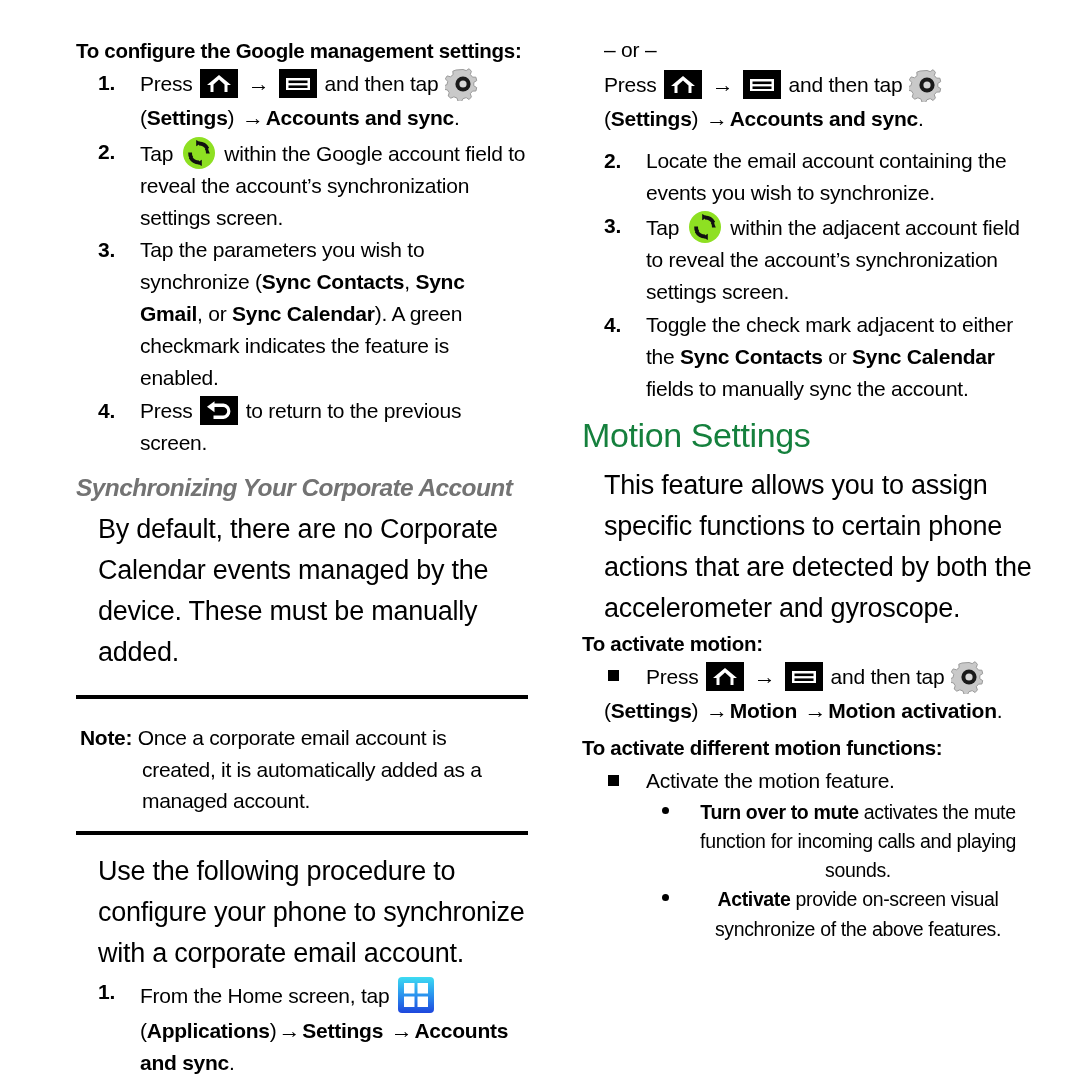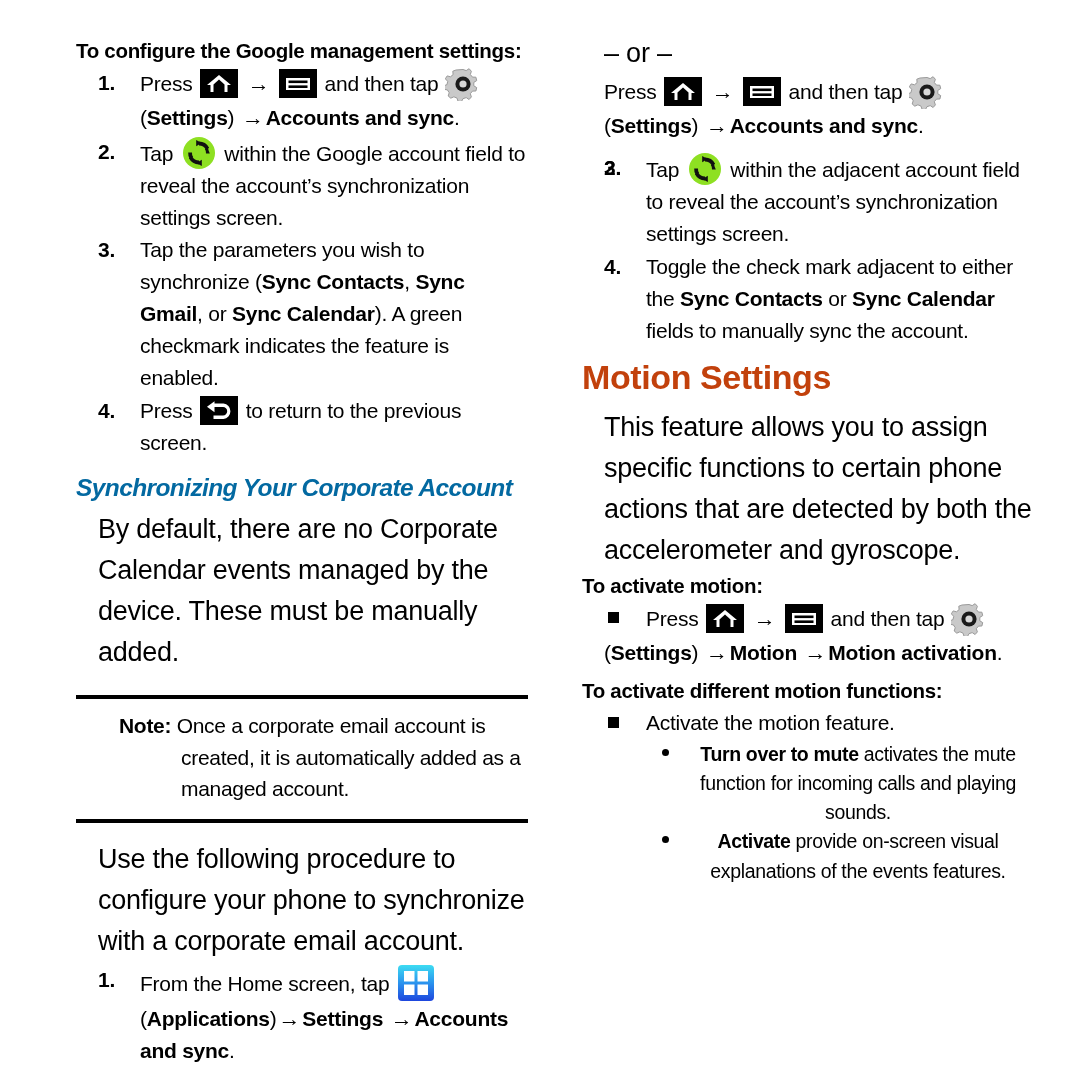--- a/index.html
+++ b/index.html
@@ -25,31 +25,31 @@
 
   
   .h-task{
     font-weight:bold;
     font-size:20.5px;
     letter-spacing:-0.3px;
     margin:0 0 3px 0;
     line-height:1.28;
   }
   .h-blue-italic{
-    color:#0369a1;
+    color:#737373;
     font-weight:bold;
     font-style:italic;
     font-size:24.5px;
     letter-spacing:-0.6px;
     margin:14px 0 7px 0;
     line-height:1.2;
   }
   .h-blue-big{
-    color:#c2410c;
-    font-weight:bold;
+    color:#15803d;
+    font-weight:normal;
     font-size:34px;
     letter-spacing:-0.4px;
     margin:10px 0 9px 0;
     line-height:1.2;
   }
   p.para{
     font-size:27px;
     line-height:1.52;
     margin:0 0 2px 0;
     padding-left:22px;
@@ -118,27 +118,26 @@
   
   .note{
     margin:22px 0 16px 0;
     padding:0;
   }
   .note .rule{
     height:4px;background:#000;width:452px;
   }
   .note .rule.bottom{margin-top:2px;}
   .note .body{
-    padding:11px 4px 12px 4px;
+    padding:23px 4px 12px 4px;
     font-size:21px;
     line-height:1.5;
     letter-spacing:-0.3px;
     text-indent:-62px;
     padding-left:66px;
-    margin-left:39px;
   }
 
   
   .pagenum{
     font-size:21px;
     padding-left:46px;
     margin-top:8px;
     letter-spacing:-0.2px;
   }
 
@@ -173,21 +172,21 @@
     vertical-align:-11px;
     margin:0 2px;
   }
   .ic-apps svg{display:block;width:38px;height:38px;}
   .arrow{
     font-weight:bold;
     font-size:22px;
     padding:0 2px;
   }
   .dash-or{
-    font-size:27px;
+    font-size:21px;
     padding-left:22px;
     letter-spacing:-0.2px;
     margin:0 0 6px 0;
   }
 </style>
 </head>
 <body>
 
 <div class="page">
 
@@ -341,20 +340,21 @@
         </svg>
       </span>
       <br>
       <span>(</span><span class="b">Settings</span><span>)</span>
       <span class="arrow b">→</span><span class="b">Accounts and sync</span><span>.</span>
     </div>
 
     <ol class="steps" style="margin-top:10px;">
       <li>
         <span class="num">2.</span>
+        <span>Locate the email account containing the events you wish to synchronize.</span>
       </li>
       <li>
         <span class="num">3.</span>
         <span>Tap</span>
         <span class="ic ic-sync">
           <svg viewBox="0 0 34 34">
             <circle cx="17" cy="17" r="16" fill="#8ee022"></circle>
             <path d="M17 5.6 a11.4 11.4 0 0 1 10.1 6.1 l-3.3 1.8 a7.7 7.7 0 0 0 -6.8-4.1 z" fill="#111"></path>
             <path d="M17 28.4 a11.4 11.4 0 0 1 -10.1-6.1 l3.3-1.8 a7.7 7.7 0 0 0 6.8 4.1 z" fill="#111"></path>
             <path d="M6.2 16.5 a10.8 10.8 0 0 0 1.6 6.6 l3.3-2.1 a7 7 0 0 1 -1.1-4.5 z" fill="#111"></path>
@@ -420,18 +420,18 @@
         <span class="sq"></span>
         <span>Activate the motion feature.</span>
       </li>
     </ul>
 
     <ul class="dots">
       <li>
         <span class="dot"></span><span class="b">Turn over to mute</span><span> activates the mute function for incoming calls and playing sounds.</span>
       </li>
       <li>
-        <span class="dot"></span><span class="b">Activate</span><span> provide on-screen visual explanations of the events features.</span>
+        <span class="dot"></span><span class="b">Activate</span><span> provide on-screen visual synchronize of the above features.</span>
       </li>
     </ul>
 
   </div>
 </div>
 
 </body></html>

